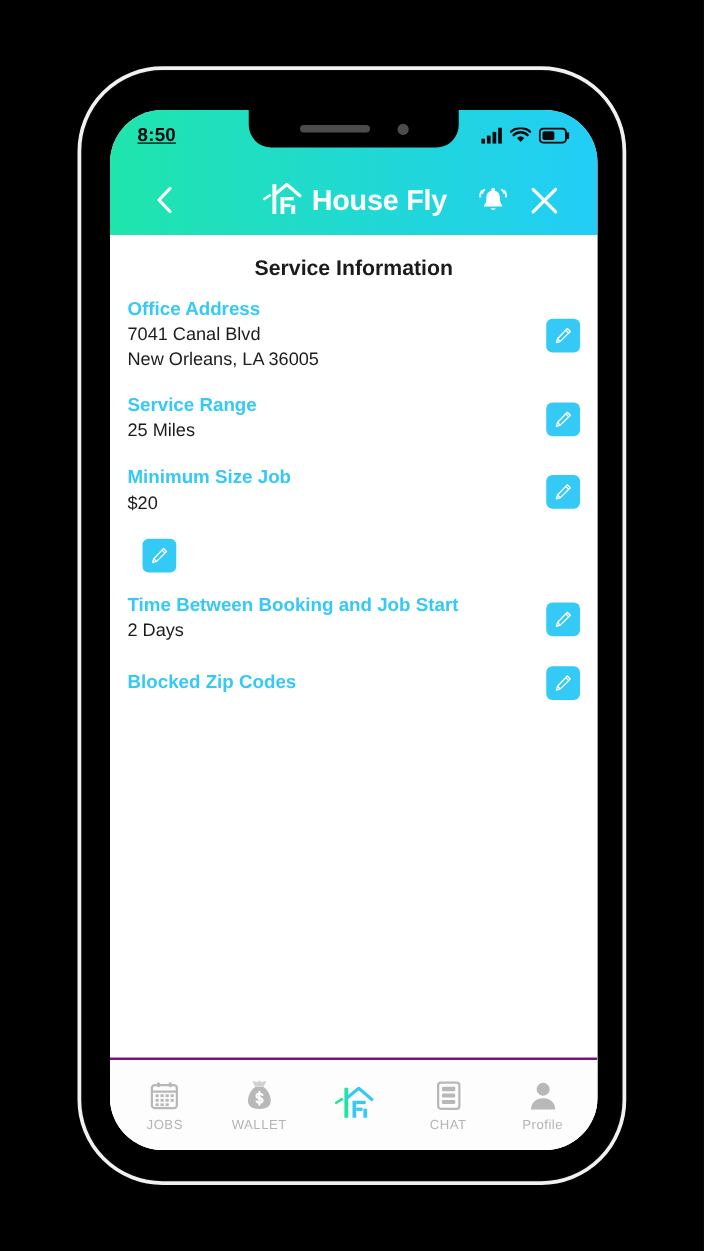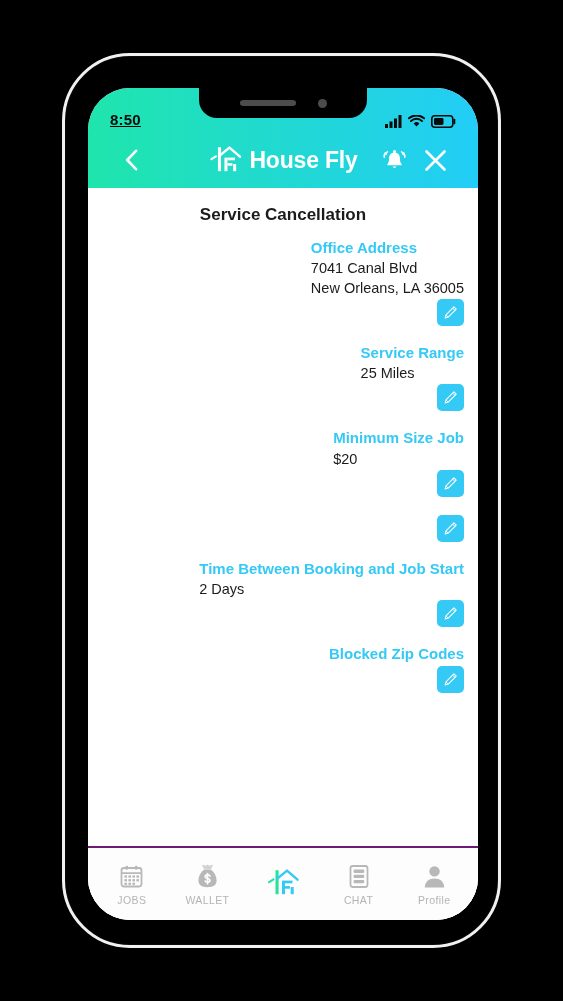--- a/index.html
+++ b/index.html
@@ -32,21 +32,21 @@
   
   .side-btn { position:absolute; background:linear-gradient(90deg,#d8d8d8,#bfbfbf); }
   .btn-silent { left:56px; top:366px; width:6px; height:34px; border-radius:3px 0 0 3px; }
   .btn-volup  { left:56px; top:428px; width:6px; height:58px; border-radius:3px 0 0 3px; }
   .btn-voldn  { left:56px; top:500px; width:6px; height:58px; border-radius:3px 0 0 3px; }
 
   
   .statusbar {
     position:relative; height:44px;
     background:linear-gradient(90deg,#1fe5ac 0%, #22cdf7 100%);
-    display:flex; align-items:flex-end; justify-content:space-between;
+    display:flex; align-items:center; justify-content:space-between;
     padding:0 22px 4px 22px;
     text-decoration:underline;
   }
   .status-time { font-size:15px; font-weight:700; color:#0b0b0b; letter-spacing:.2px; }
   .status-icons { display:flex; align-items:center; gap:6px; }
 
   .notch {
     position:absolute; left:50%; top:0; transform:translateX(-50%);
     width:168px; height:30px; background:#000;
     border-radius:0 0 18px 18px;
@@ -77,23 +77,22 @@
     background:#fff;
     display:flex; flex-direction:column;
   }
   .page-title {
     text-align:center; font-size:17px; font-weight:700;
     color:#1b1b1b; padding:17px 0 13px 0;
   }
   .info-list { flex:1; padding:0 14px; overflow:hidden; }
 
   .info-row {
-    display:flex; align-items:flex-end; justify-content:space-between;
+    display:flex; align-items:center; justify-content:space-between;
     padding-bottom:17px;
-    flex-direction:column;
   }
   .info-text { flex:1; min-width:0; }
   .info-label {
     color:#35c9f5; font-size:15px; font-weight:700; line-height:1.35;
   }
   .info-value {
     color:#1c1c1c; font-size:14.5px; line-height:1.33; white-space:pre-line;
     padding-top:1px;
   }
   .edit-btn {
@@ -187,21 +186,21 @@
           </div>
           <div style="display:flex;">
             <svg width="25" height="25" viewBox="0 0 25 25">
               <path d="M3.5 3.5 L21.5 21.5 M21.5 3.5 L3.5 21.5" stroke="#fff" stroke-width="2.6" stroke-linecap="round"></path>
             </svg>
           </div>
         </div>
       </div>
 
       <div class="screen-body">
-        <div class="page-title">Service Cancellation</div>
+        <div class="page-title">Service Information</div>
         <div class="info-list">
   <div class="info-row">
     <div class="info-text">
       <div class="info-label">Office Address</div>
       <div class="info-value">7041 Canal Blvd
 New Orleans, LA 36005</div>
     </div>
     <button class="edit-btn">
       <svg width="15" height="15" viewBox="0 0 16 16">
         <path d="M11.6 1.9 L14.1 4.4 L5.6 12.9 L2.3 13.9 L3.2 10.6 Z" stroke="#ffffff" stroke-width="1.15" fill="none" stroke-linejoin="round"></path>

